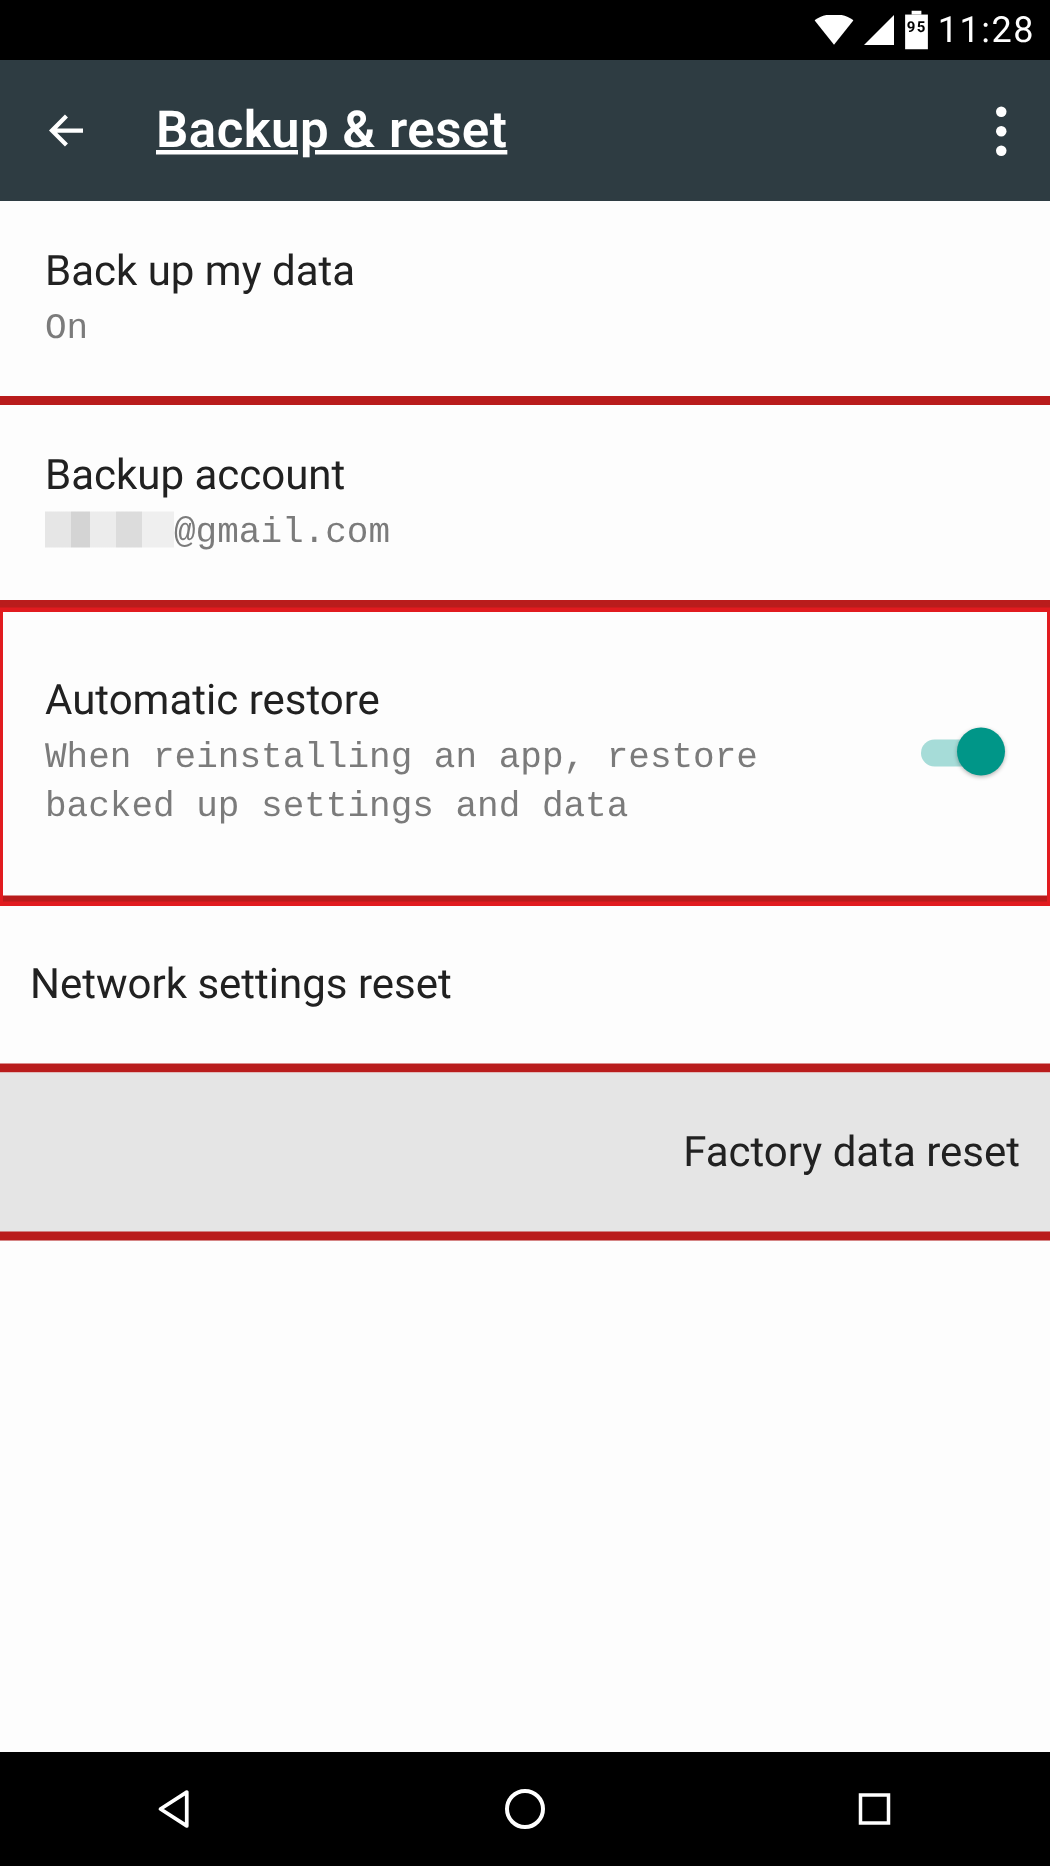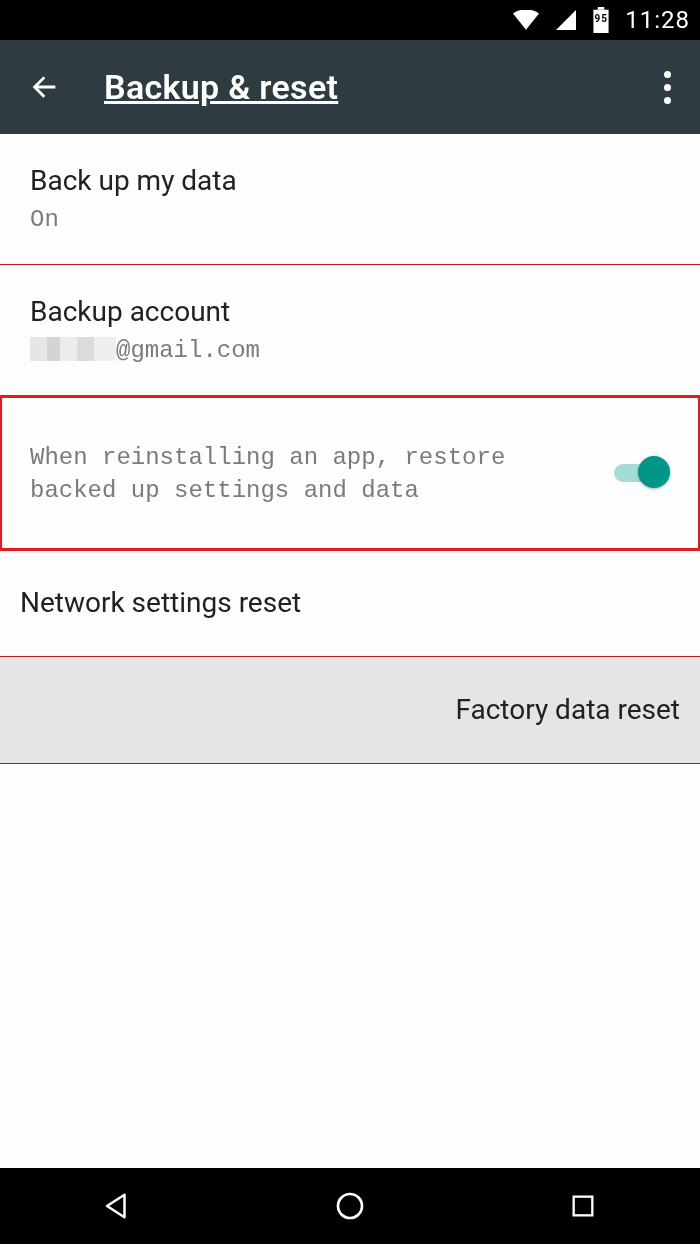--- a/index.html
+++ b/index.html
@@ -14,21 +14,21 @@
     
     .status-bar {
       width: 100%;
       height: 40px;
       background: #000;
       color: #fff;
       display: flex;
       align-items: center;
       justify-content: flex-end;
       padding: 0 10px;
-      gap: 16px;
+      gap: 6px;
       font-size: 26px;
       letter-spacing: 1px;
     }
     .status-bar .clock { font-weight: 400; font-size: 24px; }
     .status-bar svg { display: block; }
 
     
     .app-bar {
       width: 100%;
       height: 94px;
@@ -50,21 +50,21 @@
     .app-bar .overflow { width: 30px; display:flex; align-items:center; justify-content:center;}
     .dot { width: 7px; height: 7px; border-radius: 50%; background: #fff; display:block; }
     .overflow .dots { display:flex; flex-direction:column; gap:6px; align-items:center;}
 
     
     .list { flex: 1; background: #fdfdfd; position: relative; }
 
     .row {
       background: #fdfdfd;
       padding: 28px 30px;
-      border-bottom: 1px solid #b91c1c;
+      border-bottom: 6px solid #b91c1c;
       display: flex;
       align-items: center;
     }
     .row .text { flex: 1; }
     .row .primary {
       font-size: 28px;
       color: #212121;
       line-height: 1.35;
     }
     .row .secondary {
@@ -174,20 +174,21 @@
     <div class="text">
       <div class="primary">Backup account</div>
       <div class="secondary">
         <span class="redacted"></span><span>@gmail.com</span>
       </div>
     </div>
   </div>
 
   <div class="row highlight">
     <div class="text">
+      <div class="primary">Automatic restore</div>
       <div class="secondary">When reinstalling an app, restore backed up settings and data</div>
     </div>
     <div class="switch">
       <div class="track"></div>
       <div class="thumb"></div>
     </div>
   </div>
 
   <div class="row compact">
     <div class="text">

